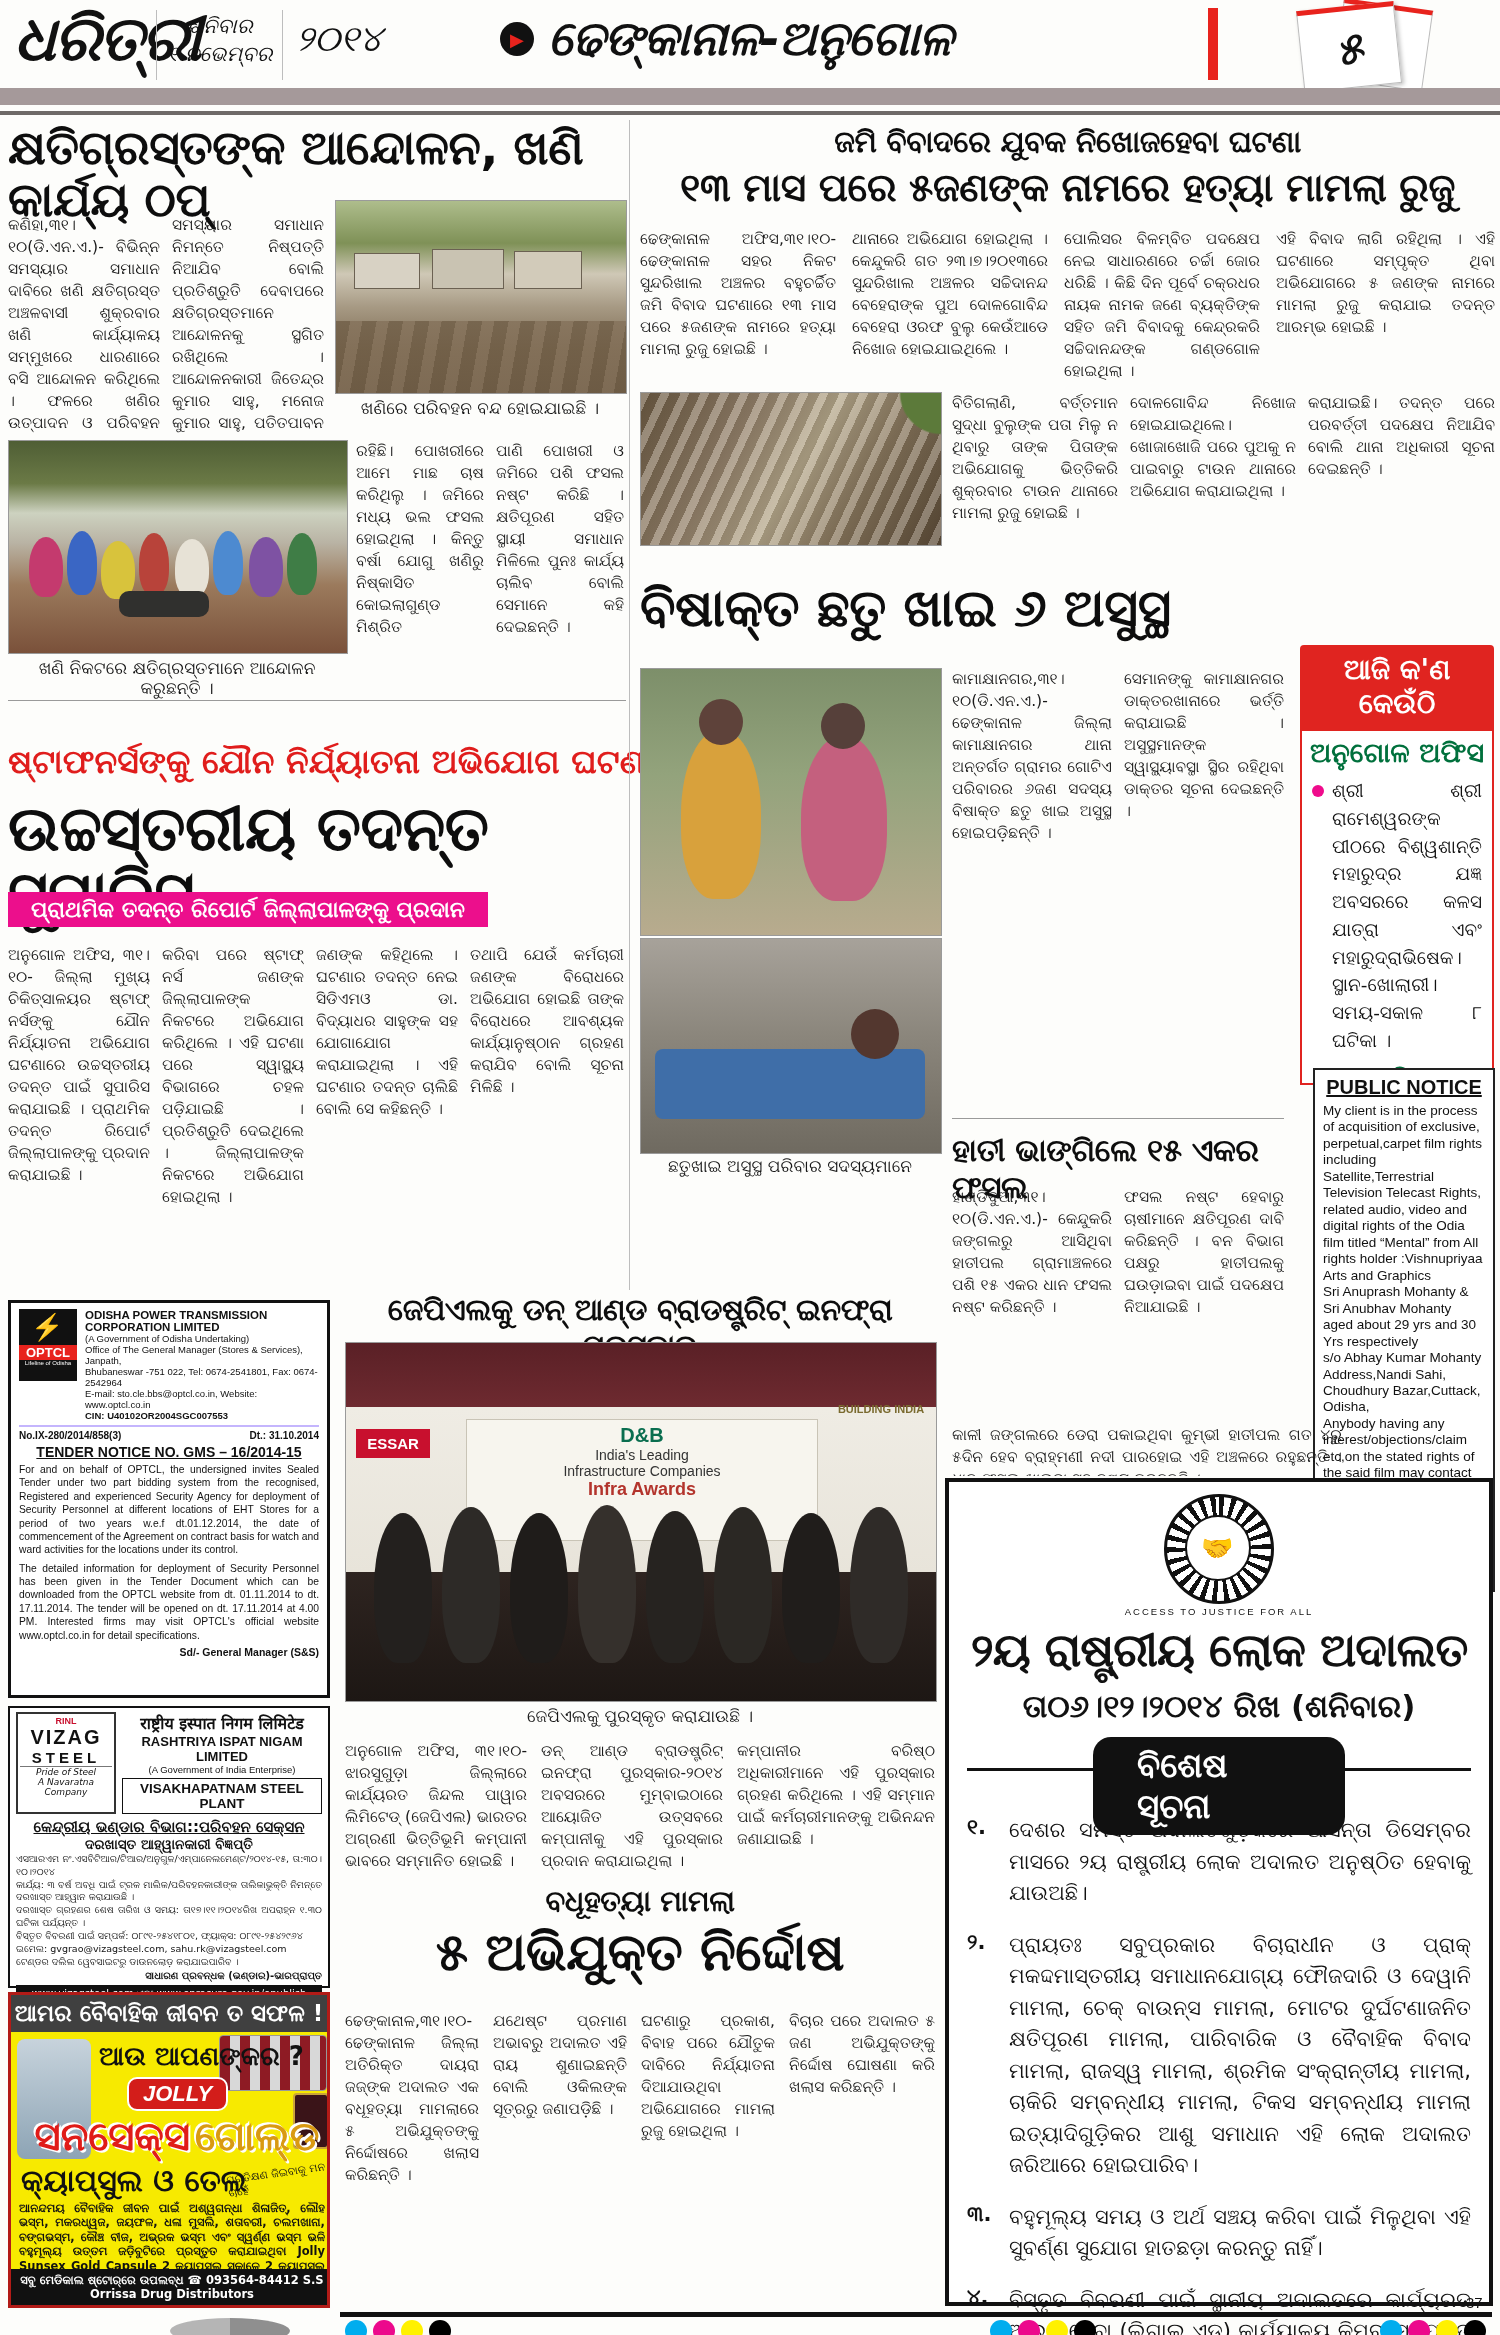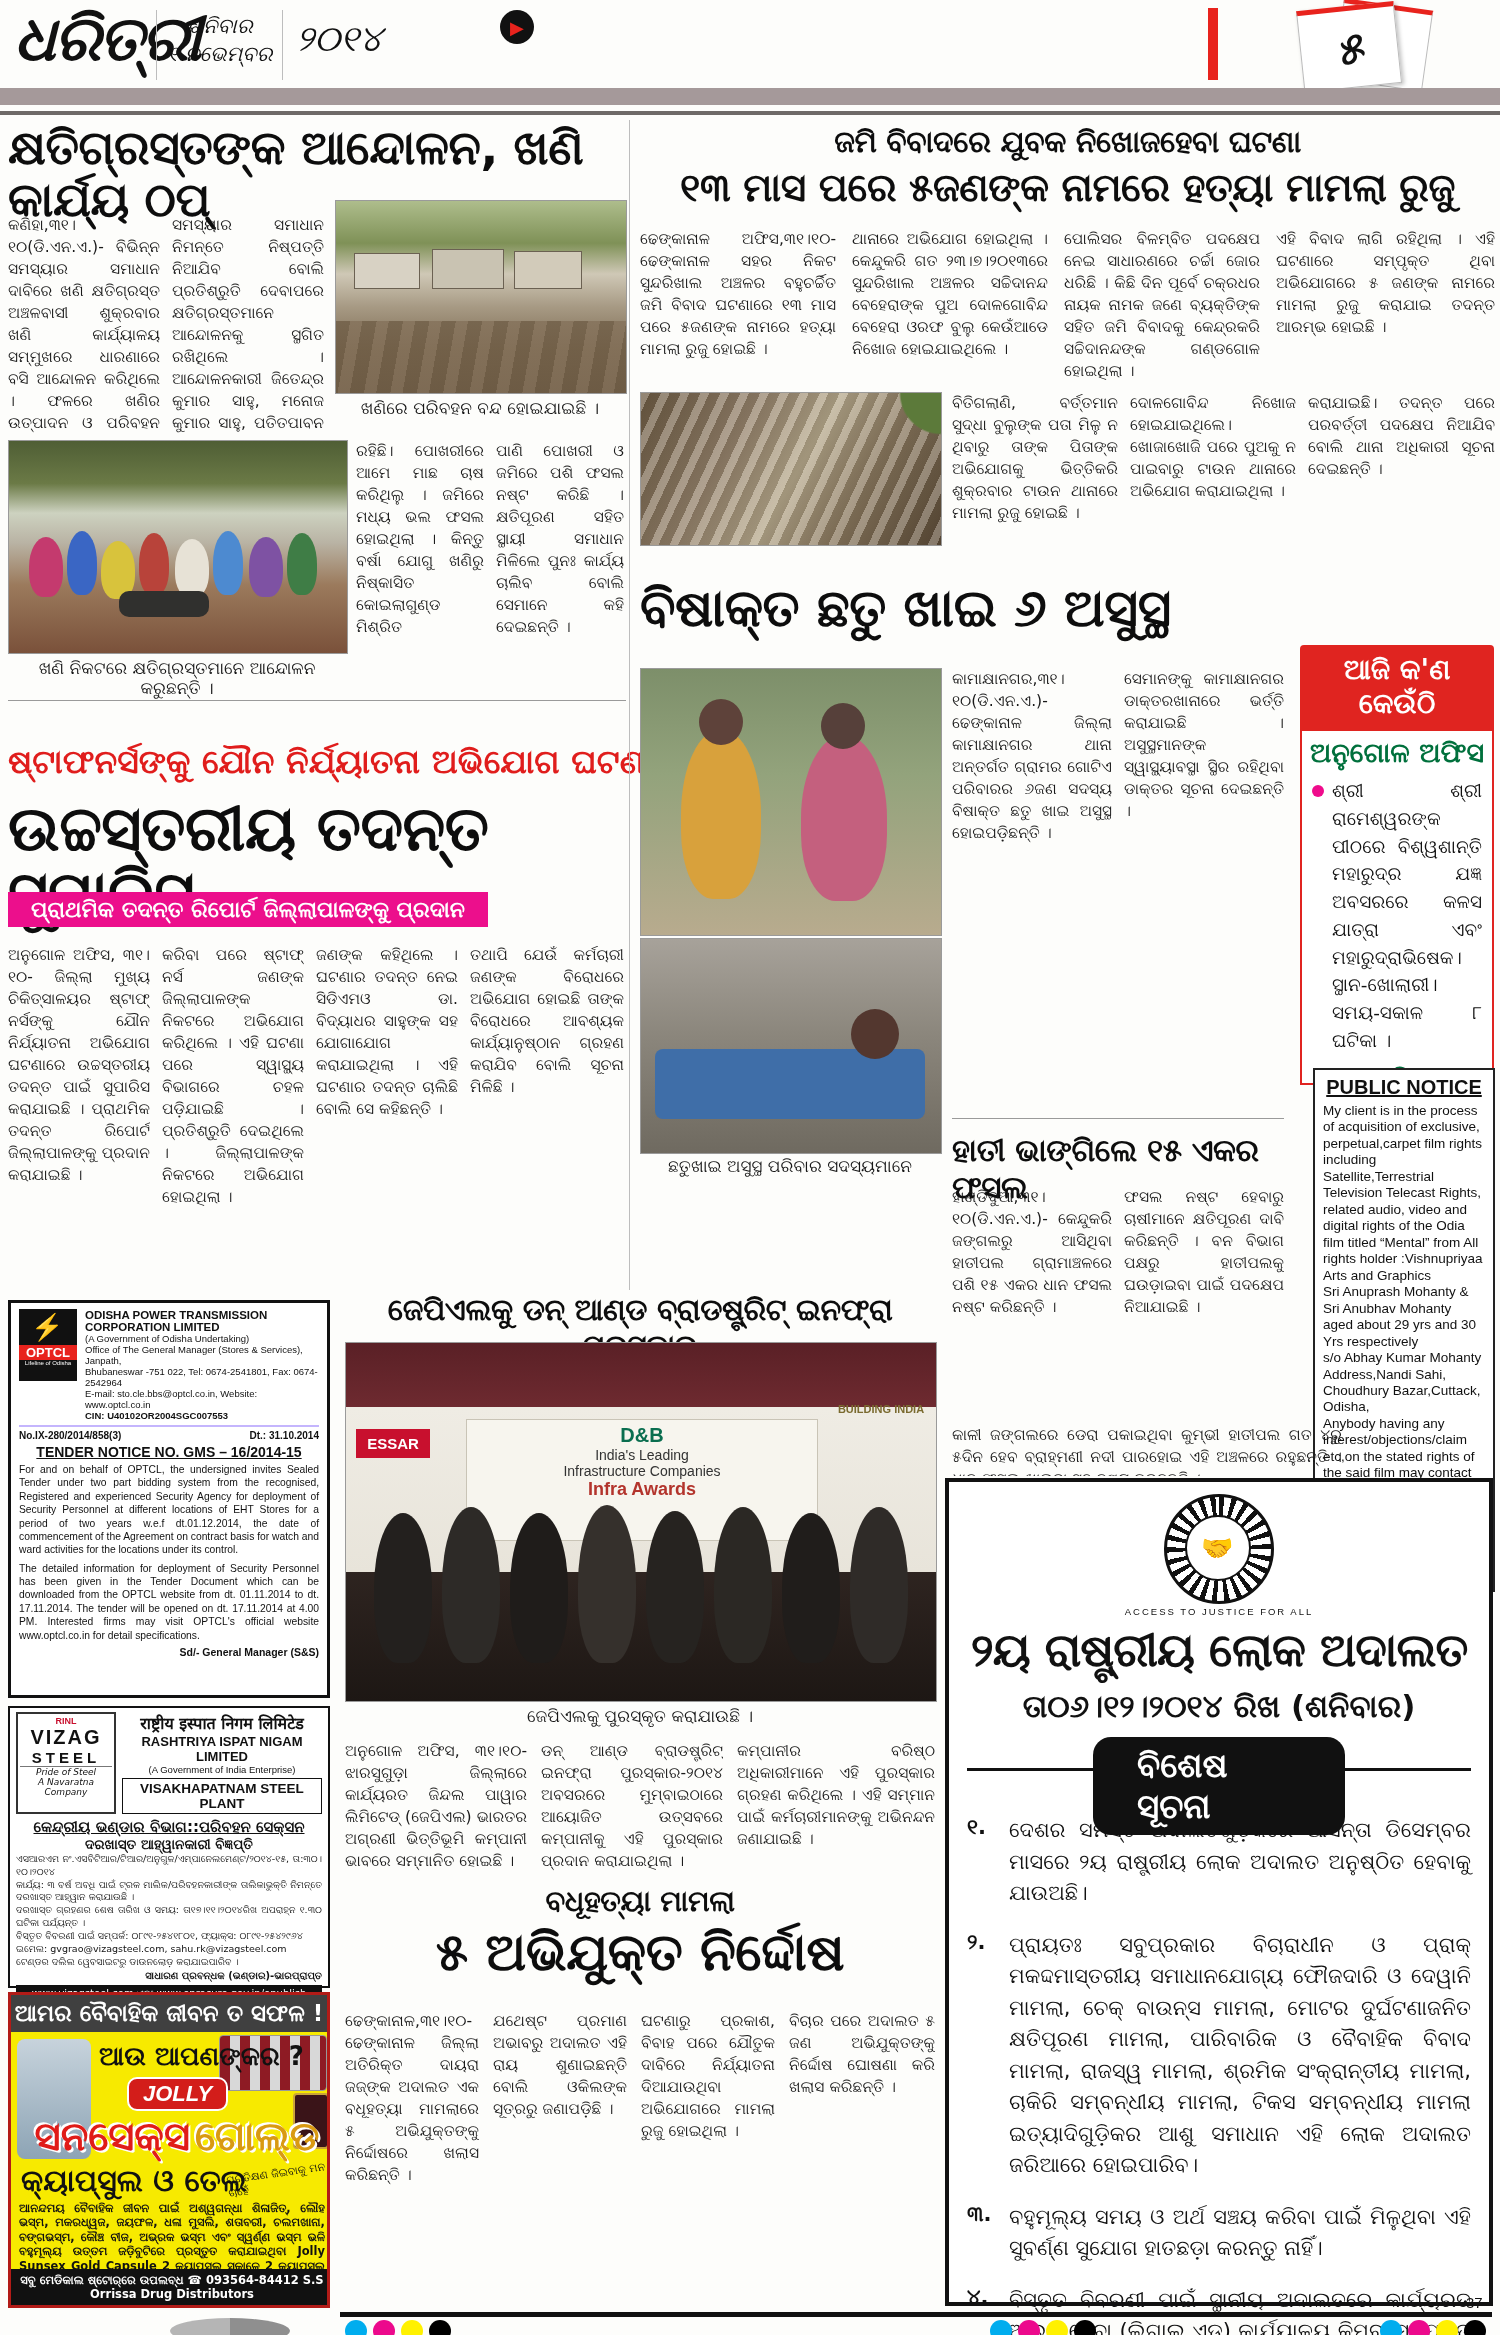--- a/index.html
+++ b/index.html
@@ -35,20 +35,21 @@
     <div class="abs" style="left:165px;top:14px;width:110px;text-align:center;">
       <div style="font-size:21px;">ଶନିବାର</div>
       <div style="font-size:21px;margin-top:4px;">୧ ନଭେମ୍ବର</div>
     </div>
     <div class="abs vrule" style="left:282px;top:10px;height:70px;"></div>
     <div class="abs" style="left:296px;top:18px;font-size:36px;">୨୦୧୪</div>
     <div class="abs" style="left:500px;top:10px;width:700px;display:flex;align-items:center;gap:14px;">
       <span style="width:34px;height:34px;border-radius:50%;background:#111;display:inline-flex;align-items:center;justify-content:center;">
         <span style="color:#e8231d;font-size:18px;">▶</span>
       </span>
+      <span style="font-size:48px;font-weight:bold;letter-spacing:-1px;">ଢେଙ୍କାନାଳ-ଅନୁଗୋଳ</span>
     </div>
     <div class="abs" style="left:1208px;top:8px;width:10px;height:72px;background:#e8231d;"></div>
     <div class="abs" style="left:1290px;top:2px;width:150px;height:84px;">
       <div class="abs" style="left:48px;top:2px;width:88px;height:76px;background:#fff;border:1px solid #bbb;transform:rotate(8deg);border-top:5px solid #e8231d;"></div>
       <div class="abs" style="left:10px;top:4px;width:96px;height:76px;background:#fff;border:1px solid #bbb;transform:rotate(-6deg);border-top:5px solid #e8231d;box-shadow:2px 2px 4px rgba(0,0,0,.25);display:flex;align-items:center;justify-content:center;">
         <span style="font-size:44px;font-weight:bold;">୫</span>
       </div>
     </div>
   </div>
   <div class="abs" style="left:0;top:88px;width:1500px;height:17px;background:#a5999a;"></div>

